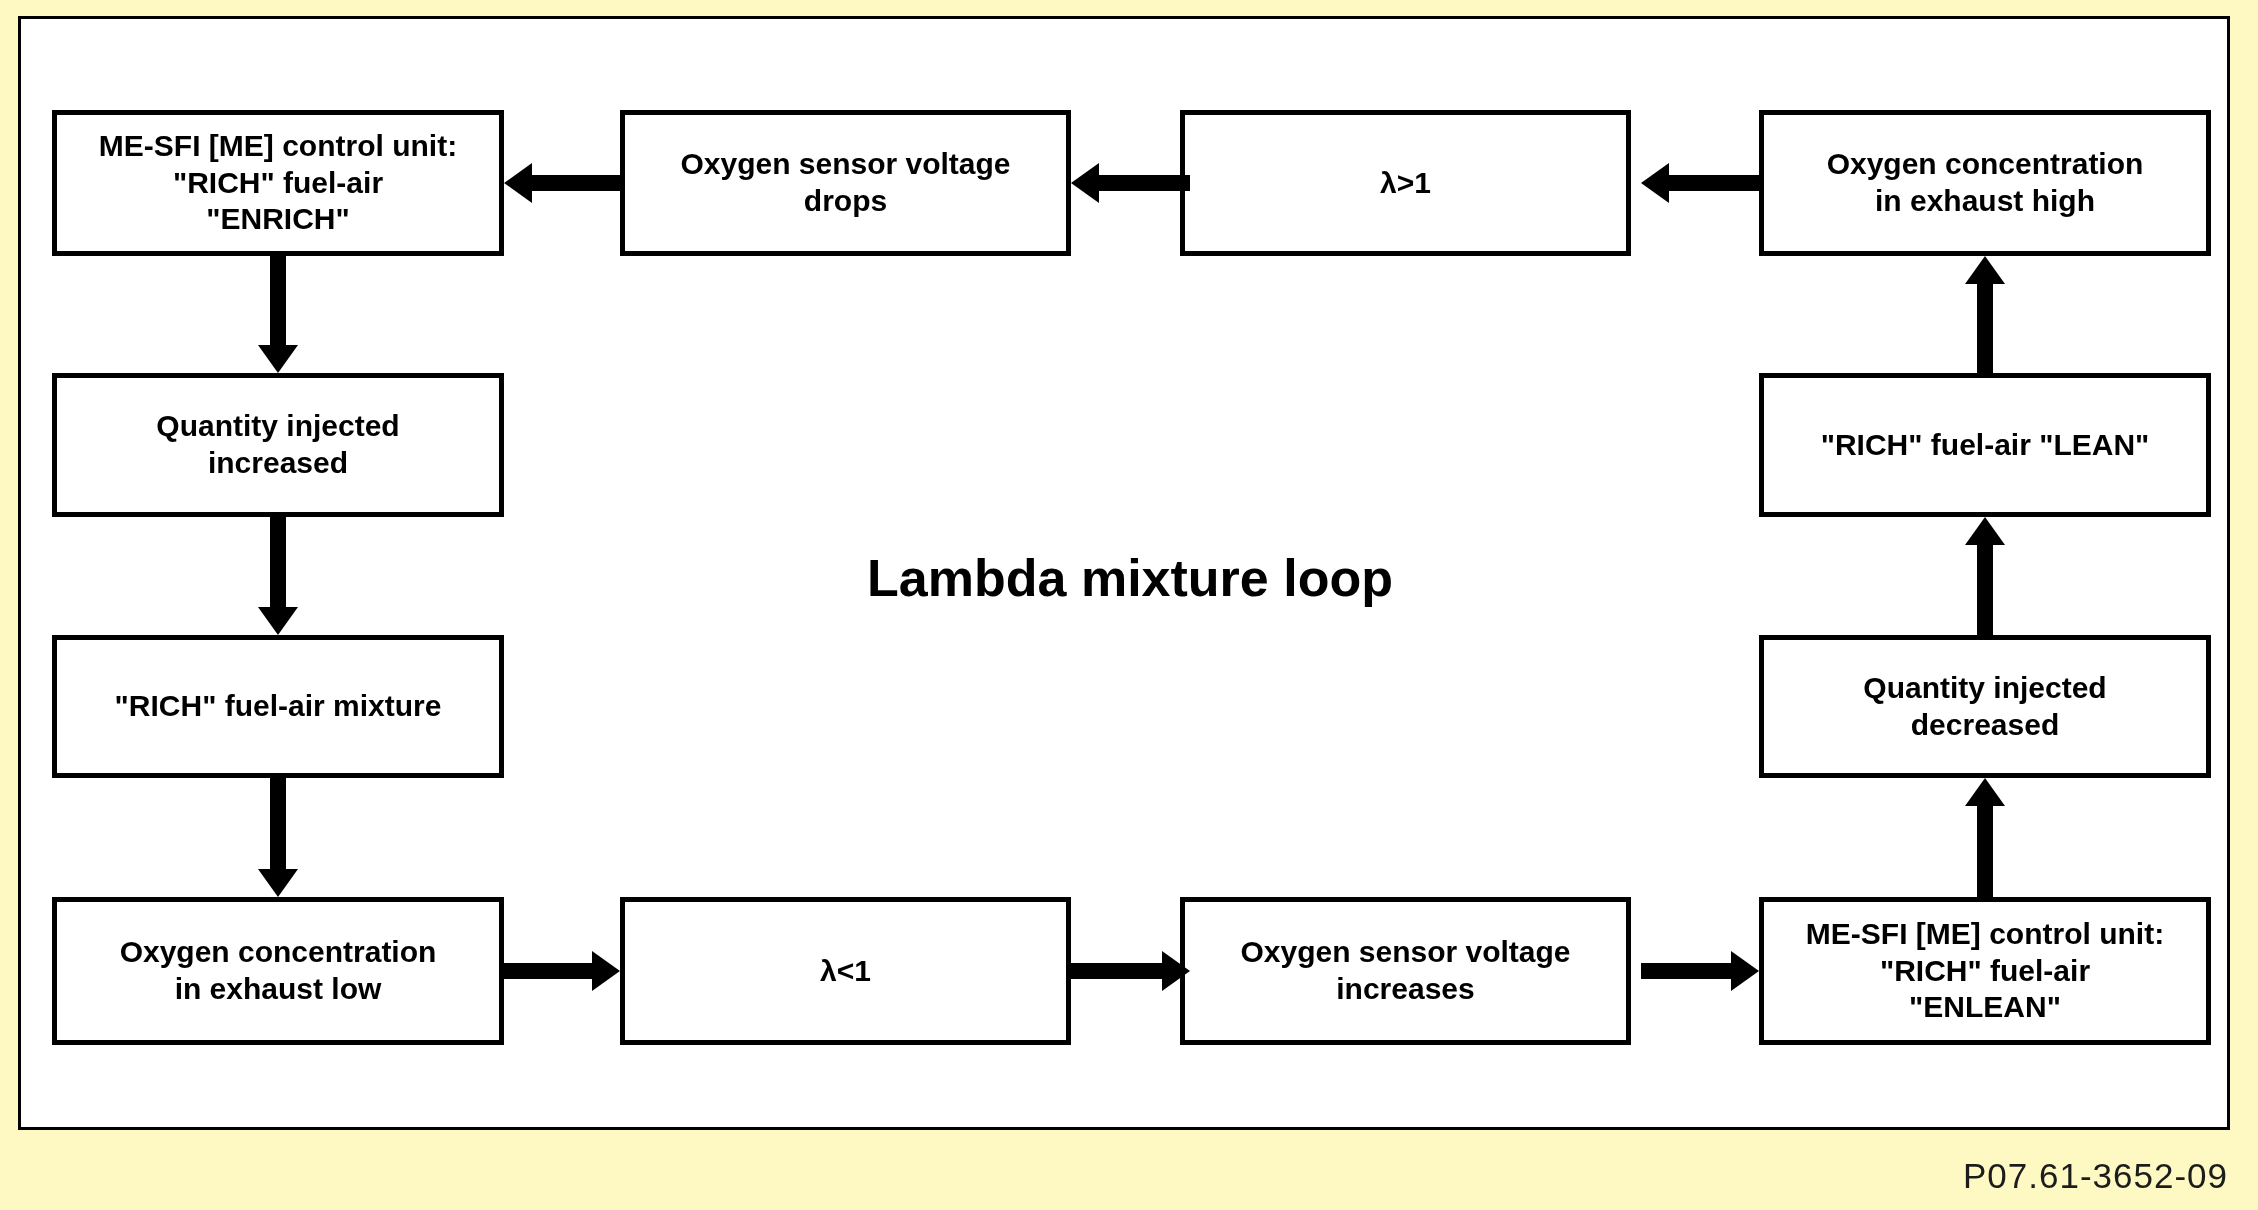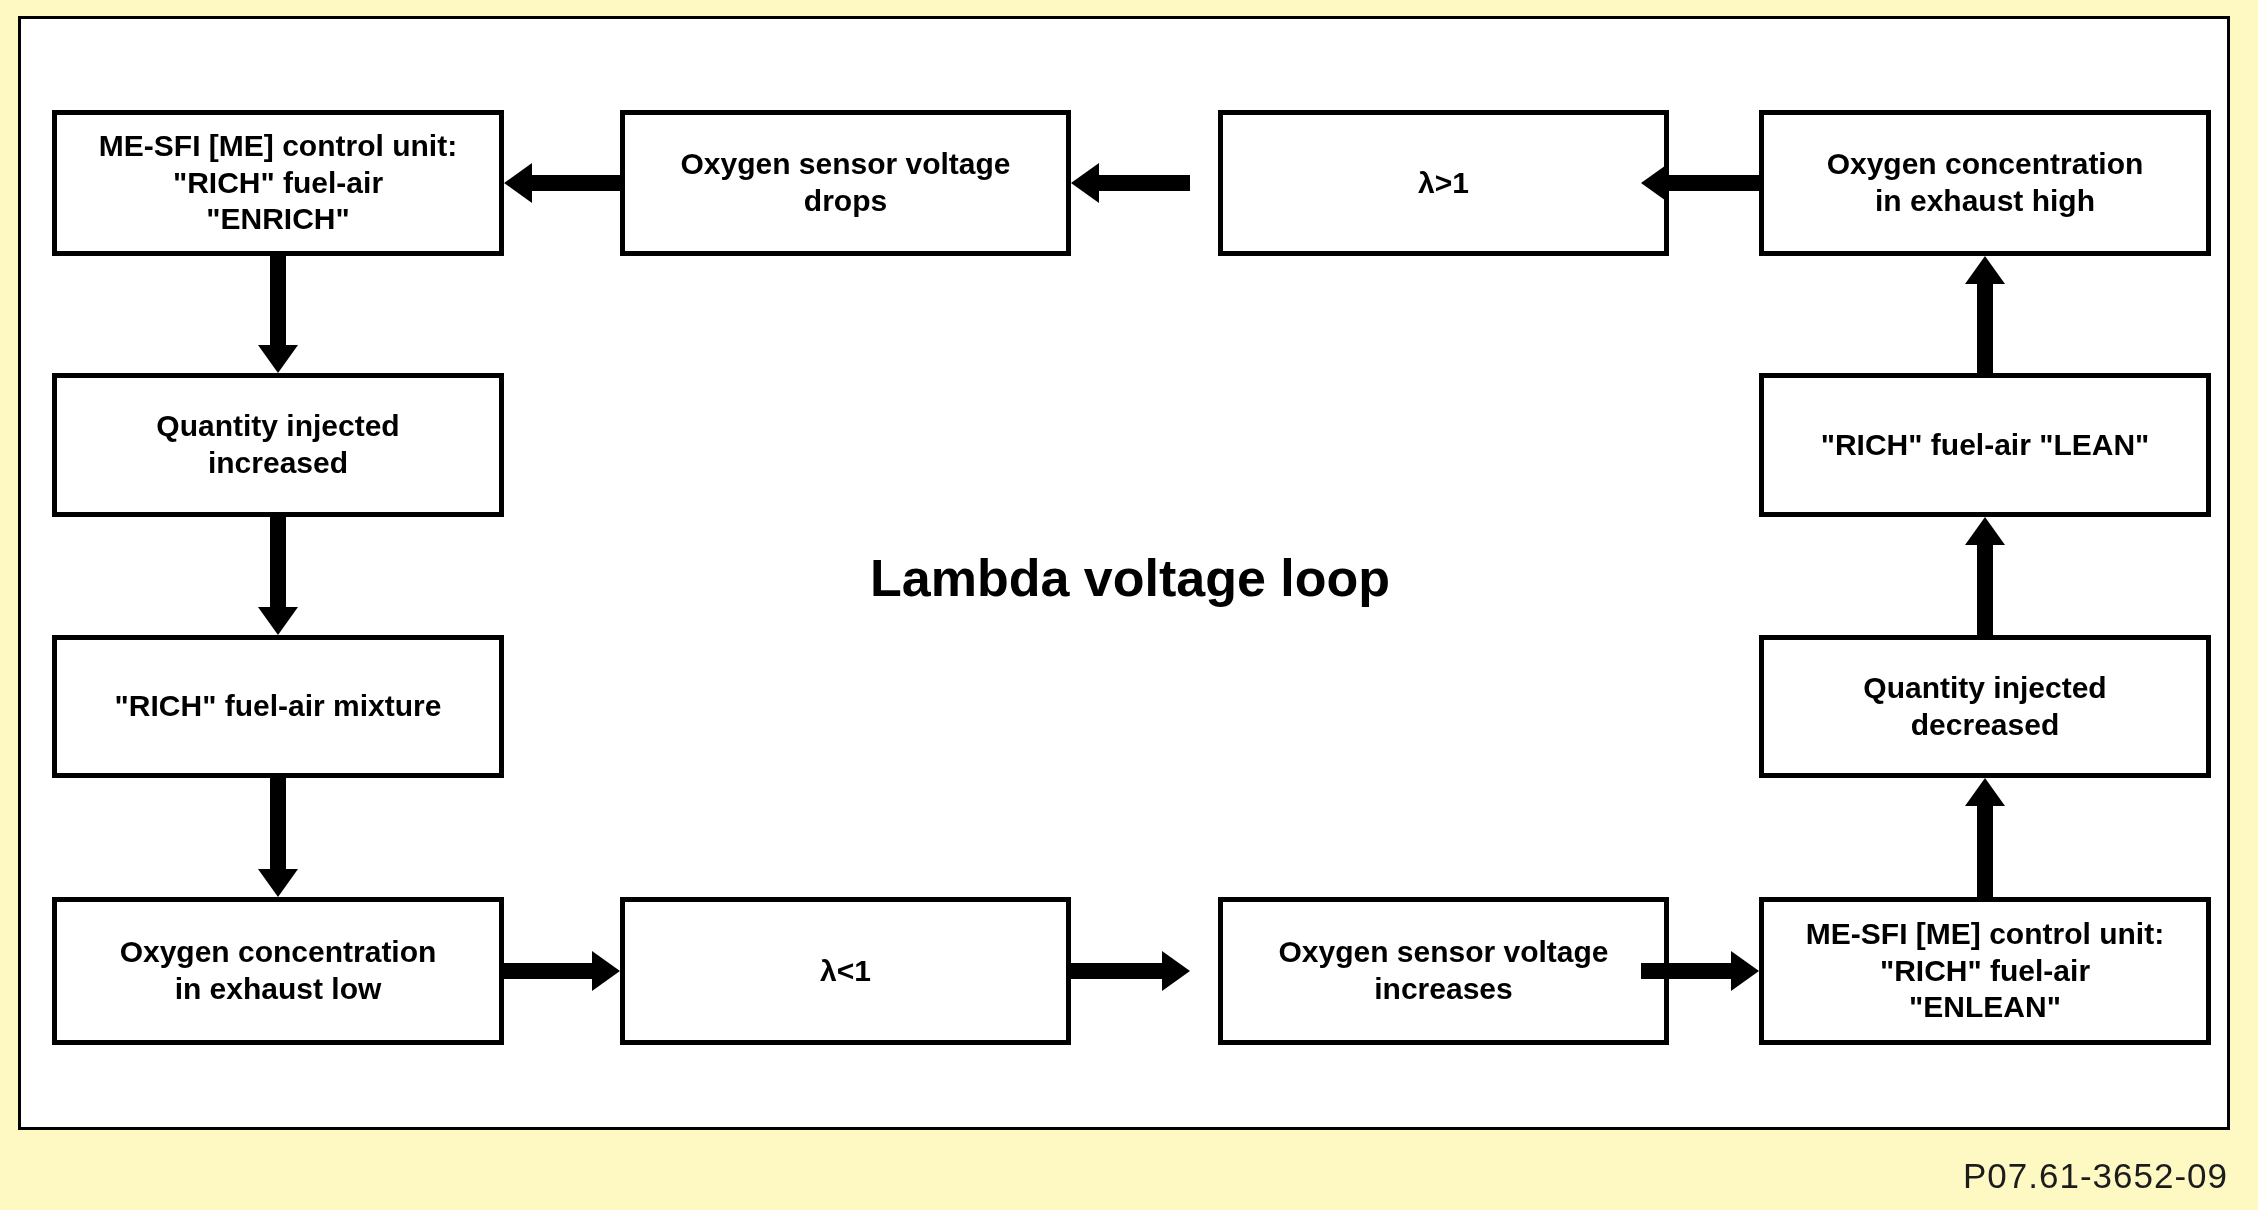--- a/index.html
+++ b/index.html
@@ -26,21 +26,21 @@
     display:flex;align-items:center;justify-content:center;
     text-align:center;
     font-weight:bold;
     font-size:30px;
     line-height:1.22;
     white-space:pre-line;
     padding:4px 10px;
   }
   
   .c1{left:52px;width:452px;}  .c2{left:620px;width:451px;}
-  .c3{left:1218px;width:451px;}.c4{left:1759px;width:452px;}
+  .c3{left:1180px;width:451px;}.c4{left:1759px;width:452px;}
   .r1{top:110px;height:146px;} .r2{top:373px;height:144px;}
   .r3{top:635px;height:143px;} .r4{top:897px;height:148px;}
 
   .title{
     position:absolute;
     left:780px;top:548px;width:700px;
     text-align:center;
     font-weight:bold;
     font-size:52px;
   }
@@ -99,21 +99,21 @@
   <div class="node c3 r4">Oxygen sensor voltage
 increases</div>
   <div class="node c4 r4">ME-SFI [ME] control unit:
 "RICH" fuel-air
 "ENLEAN"</div>
 
   <div class="node c4 r3">Quantity injected
 decreased</div>
   <div class="node c4 r2">"RICH" fuel-air "LEAN"</div>
 
-  <div class="title">Lambda voltage loop</div>
+  <div class="title">Lambda mixture loop</div>
 
   <div class="figcode">P07.61-3652-09</div>
 
   <div class="arrow h left" style="left:504px;top:163px;width:116px;">
       <span class="shaft"></span>
       <span class="head"></span>
     </div>
   <div class="arrow h left" style="left:1071px;top:163px;width:119px;">
       <span class="shaft"></span>
       <span class="head"></span>

